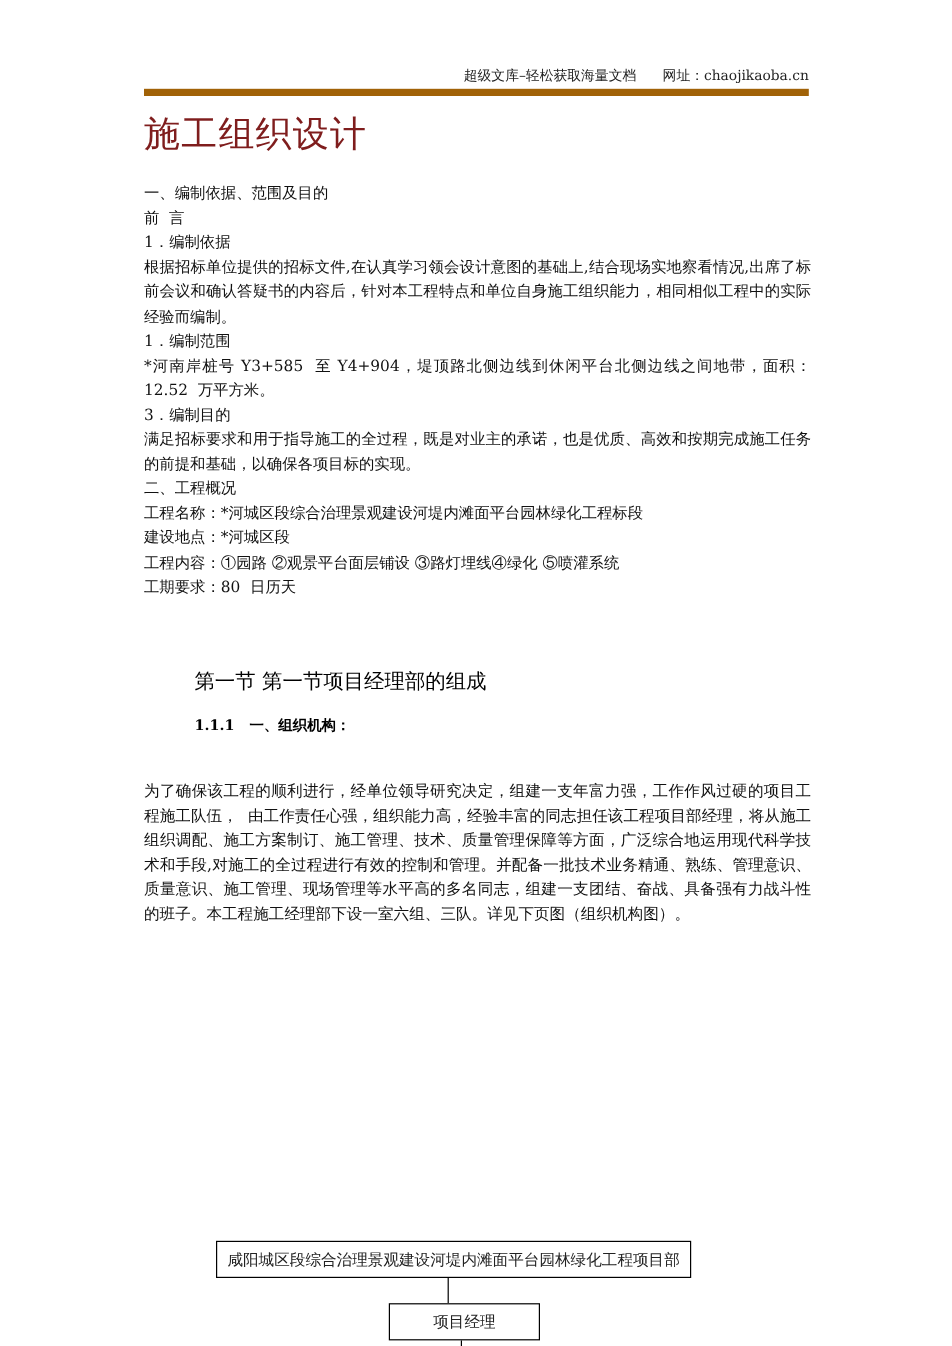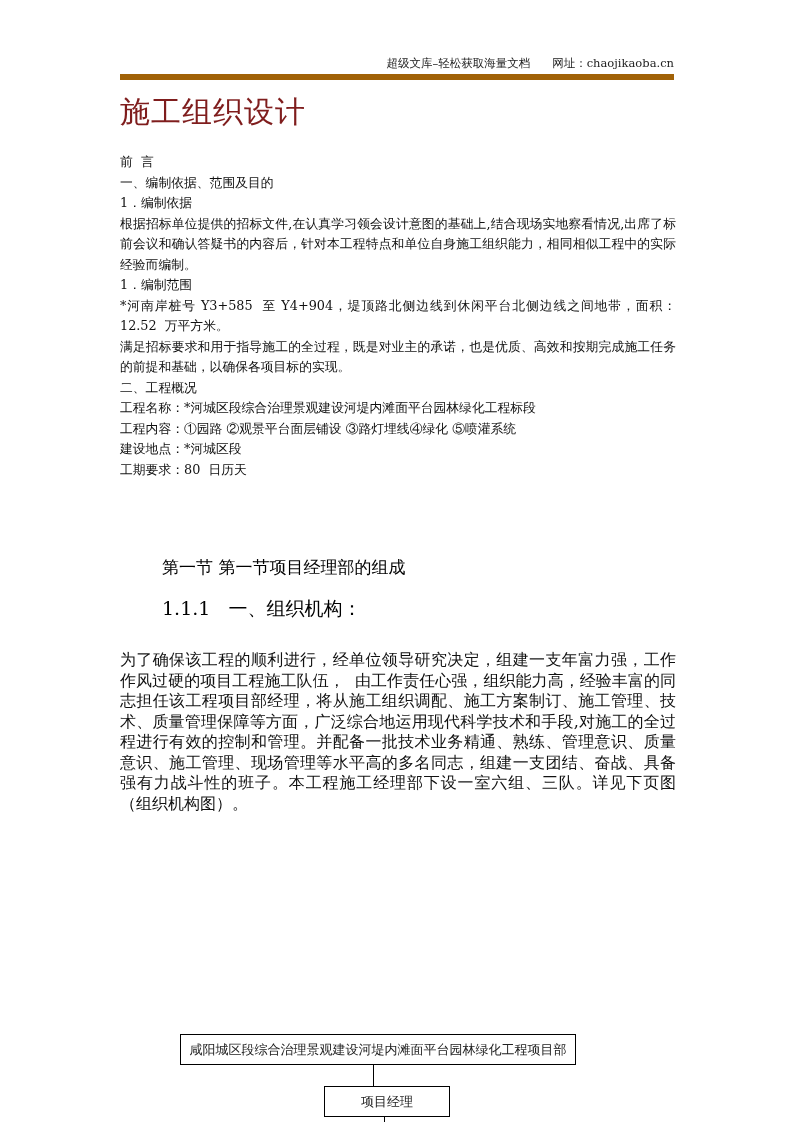--- a/index.html
+++ b/index.html
@@ -5,47 +5,48 @@
   html, body { margin:0; padding:0; background:#ffffff; }
   body { width:793px; height:1122px; position:relative; overflow:hidden;
          font-family:"DejaVu Serif","Liberation Serif",serif; color:#111; }
   .header { position:absolute; left:120px; top:56px; width:554px; height:18px;
             border-bottom:6px solid #a16207; font-size:11.5px; text-align:right; color:#222; }
   .header span { white-space:pre; }
   .title { position:absolute; left:120px; top:92px; font-size:30px; letter-spacing:1px; color:#7f1d1d; margin:0; font-weight:normal; }
   .body { position:absolute; left:120px; top:152px; width:556px; font-size:12.8px; line-height:20.5px; color:#111; }
   .body p { margin:0; text-align:justify; }
   .h2 { position:absolute; left:162px; top:556px; font-size:17px; margin:0; font-weight:normal; color:#000; }
-  .h3 { position:absolute; left:162px; top:596px; font-size:19px; margin:0; font-weight:normal; color:#000; white-space:pre; }
-  .para2 { position:absolute; left:120px; top:650px; width:556px; font-size:16px; line-height:20.5px; color:#111; text-align:justify; margin:0; }
+  .h3 { position:absolute; left:162px; top:596px; font-size:12px; margin:0; font-weight:bold; color:#000; white-space:pre; }
+  .para2 { position:absolute; left:120px; top:650px; width:556px; font-size:13px; line-height:20.5px; color:#111; text-align:justify; margin:0; }
   .orgbox { position:absolute; border:1px solid #000; background:#fff; font-size:13px; color:#222;
             display:flex; align-items:center; justify-content:center; box-sizing:border-box; }
   .vline { position:absolute; width:1px; background:#000; }
 </style>
 </head>
 <body>
 
 <div class="header">
   <span>超级文库–轻松获取海量文档</span><span>      </span><span>网址：chaojikaoba.cn</span>
 </div>
 
 <h1 class="title">施工组织设计</h1>
 
 <div class="body">
+  <p>一、编制依据、范围及目的</p>
   <p style="white-space:pre">前  言</p>
-  <p>一、编制依据、范围及目的</p>
   <p>1．编制依据</p>
   <p>根据招标单位提供的招标文件,在认真学习领会设计意图的基础上,结合现场实地察看情况,出席了标前会议和确认答疑书的内容后，针对本工程特点和单位自身施工组织能力，相同相似工程中的实际经验而编制。</p>
   <p>1．编制范围</p>
   <p style="white-space:pre-wrap">*河南岸桩号 Y3+585  至 Y4+904，堤顶路北侧边线到休闲平台北侧边线之间地带，面积：12.52  万平方米。</p>
+  <p>3．编制目的</p>
   <p>满足招标要求和用于指导施工的全过程，既是对业主的承诺，也是优质、高效和按期完成施工任务的前提和基础，以确保各项目标的实现。</p>
   <p>二、工程概况</p>
   <p>工程名称：*河城区段综合治理景观建设河堤内滩面平台园林绿化工程标段</p>
+  <p>建设地点：*河城区段</p>
   <p>工程内容：①园路 ②观景平台面层铺设 ③路灯埋线④绿化 ⑤喷灌系统</p>
-  <p>建设地点：*河城区段</p>
   <p style="white-space:pre">工期要求：80  日历天</p>
 </div>
 
 <h2 class="h2">第一节 第一节项目经理部的组成</h2>
 <h3 class="h3">1.1.1   一、组织机构：</h3>
 
 <p class="para2" style="white-space:pre-wrap">为了确保该工程的顺利进行，经单位领导研究决定，组建一支年富力强，工作作风过硬的项目工程施工队伍，  由工作责任心强，组织能力高，经验丰富的同志担任该工程项目部经理，将从施工组织调配、施工方案制订、施工管理、技术、质量管理保障等方面，广泛综合地运用现代科学技术和手段,对施工的全过程进行有效的控制和管理。并配备一批技术业务精通、熟练、管理意识、质量意识、施工管理、现场管理等水平高的多名同志，组建一支团结、奋战、具备强有力战斗性的班子。本工程施工经理部下设一室六组、三队。详见下页图（组织机构图）。</p>
 
 <div>
   <div class="orgbox" style="left:180px; top:1034px; width:396px; height:31px;">

